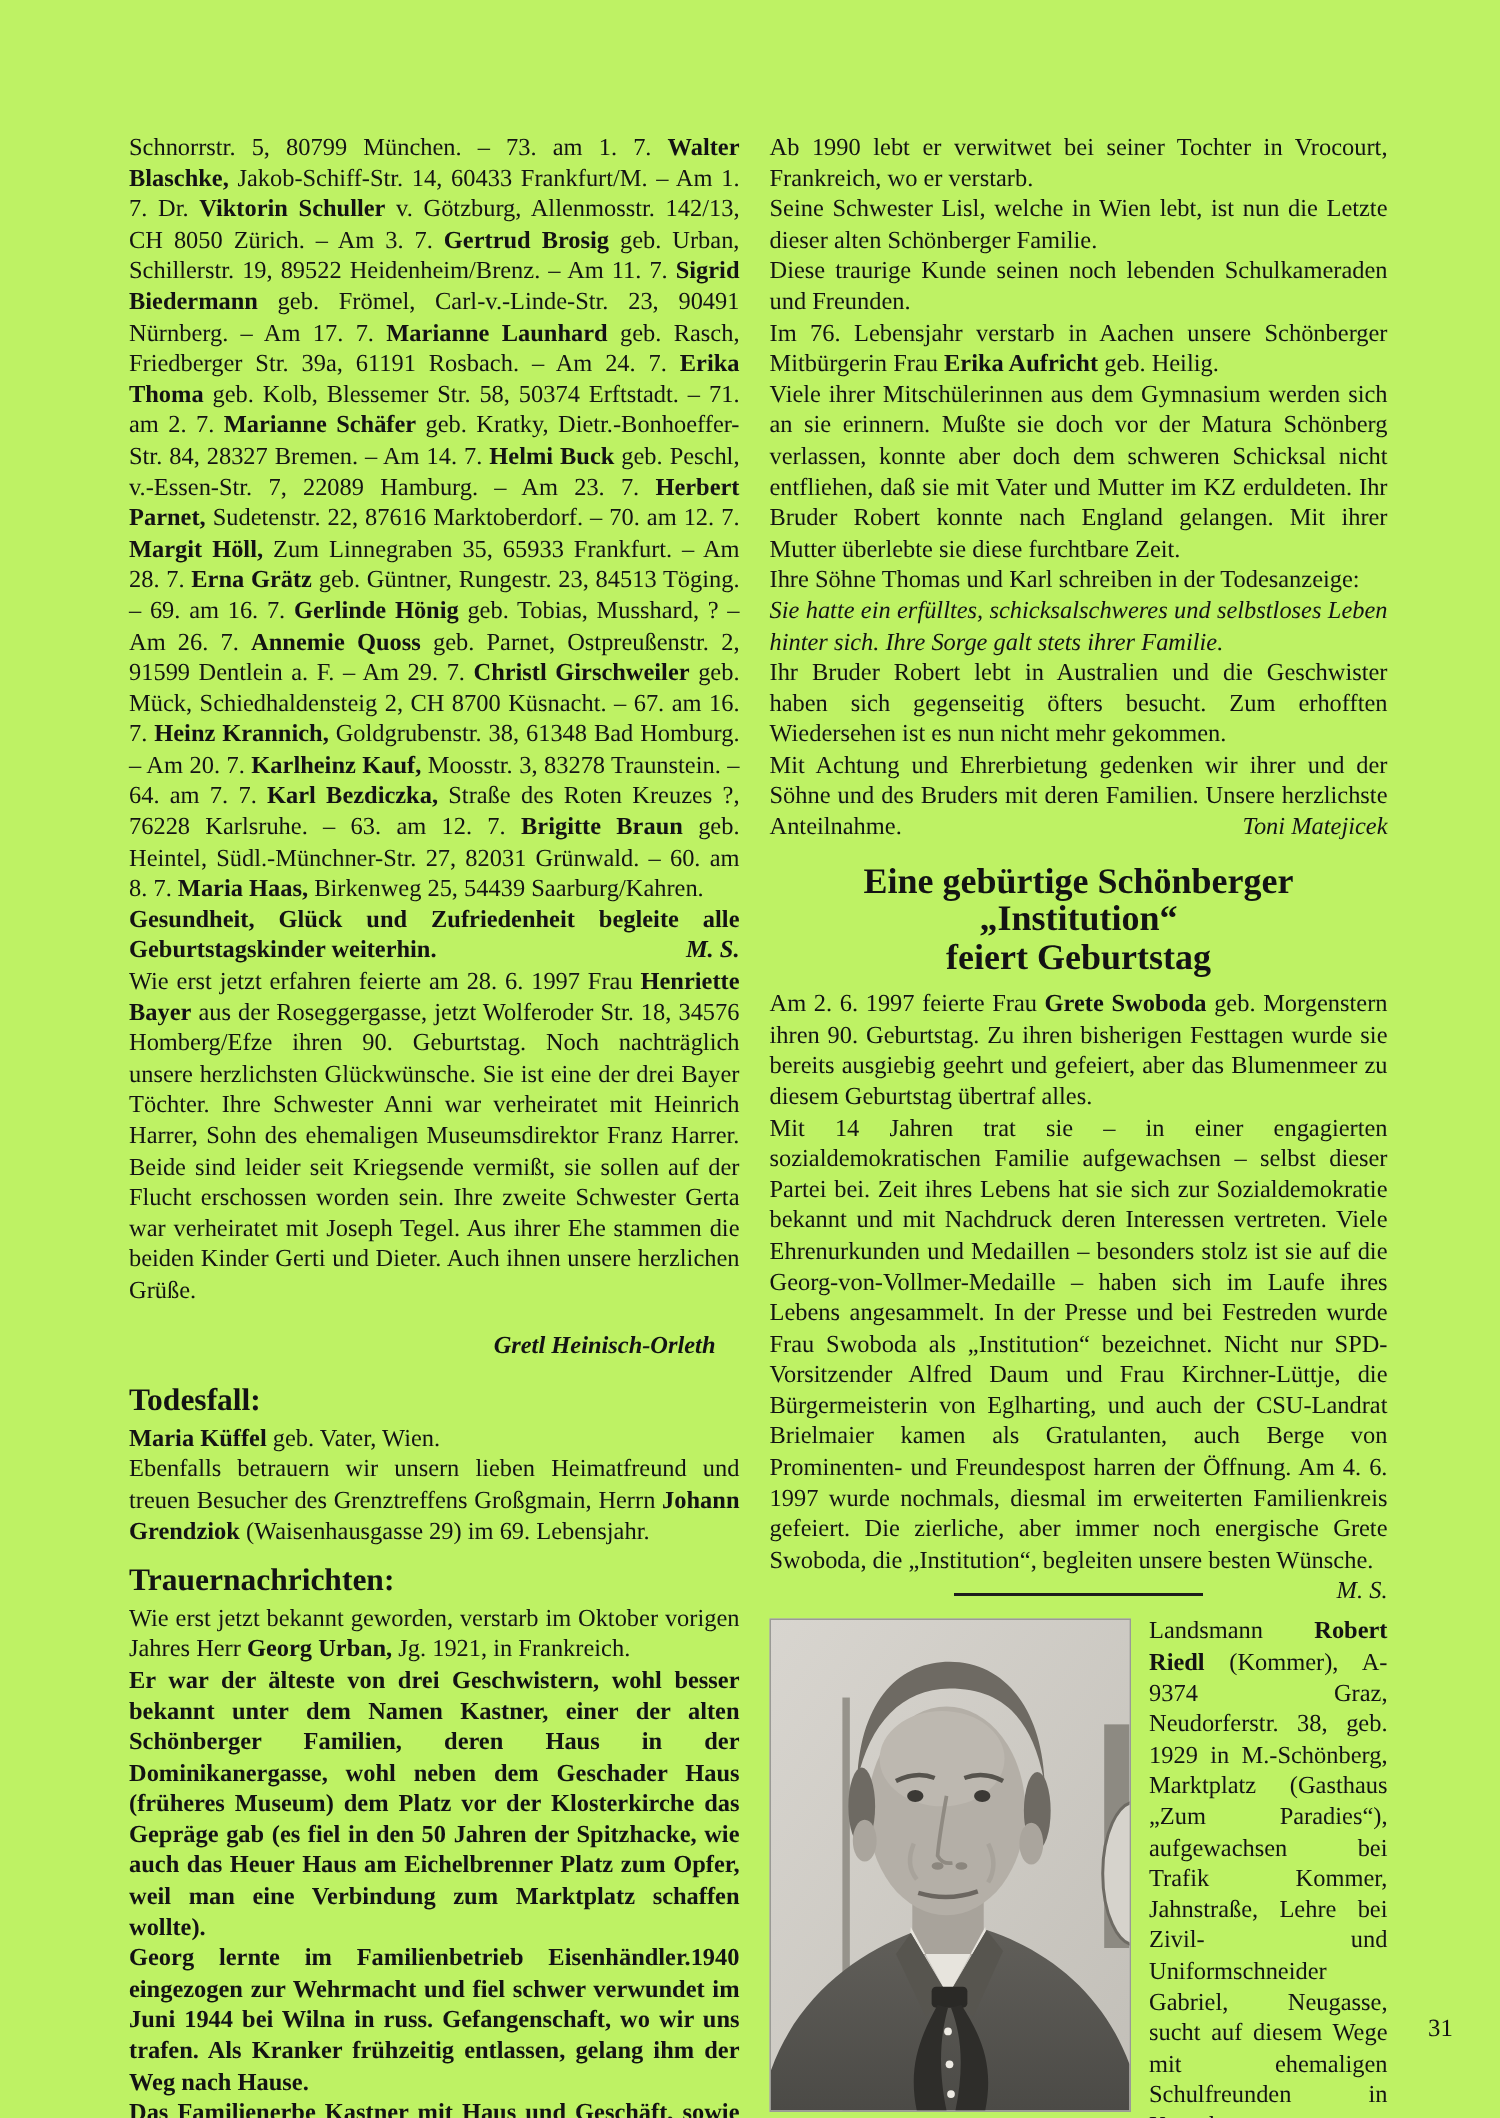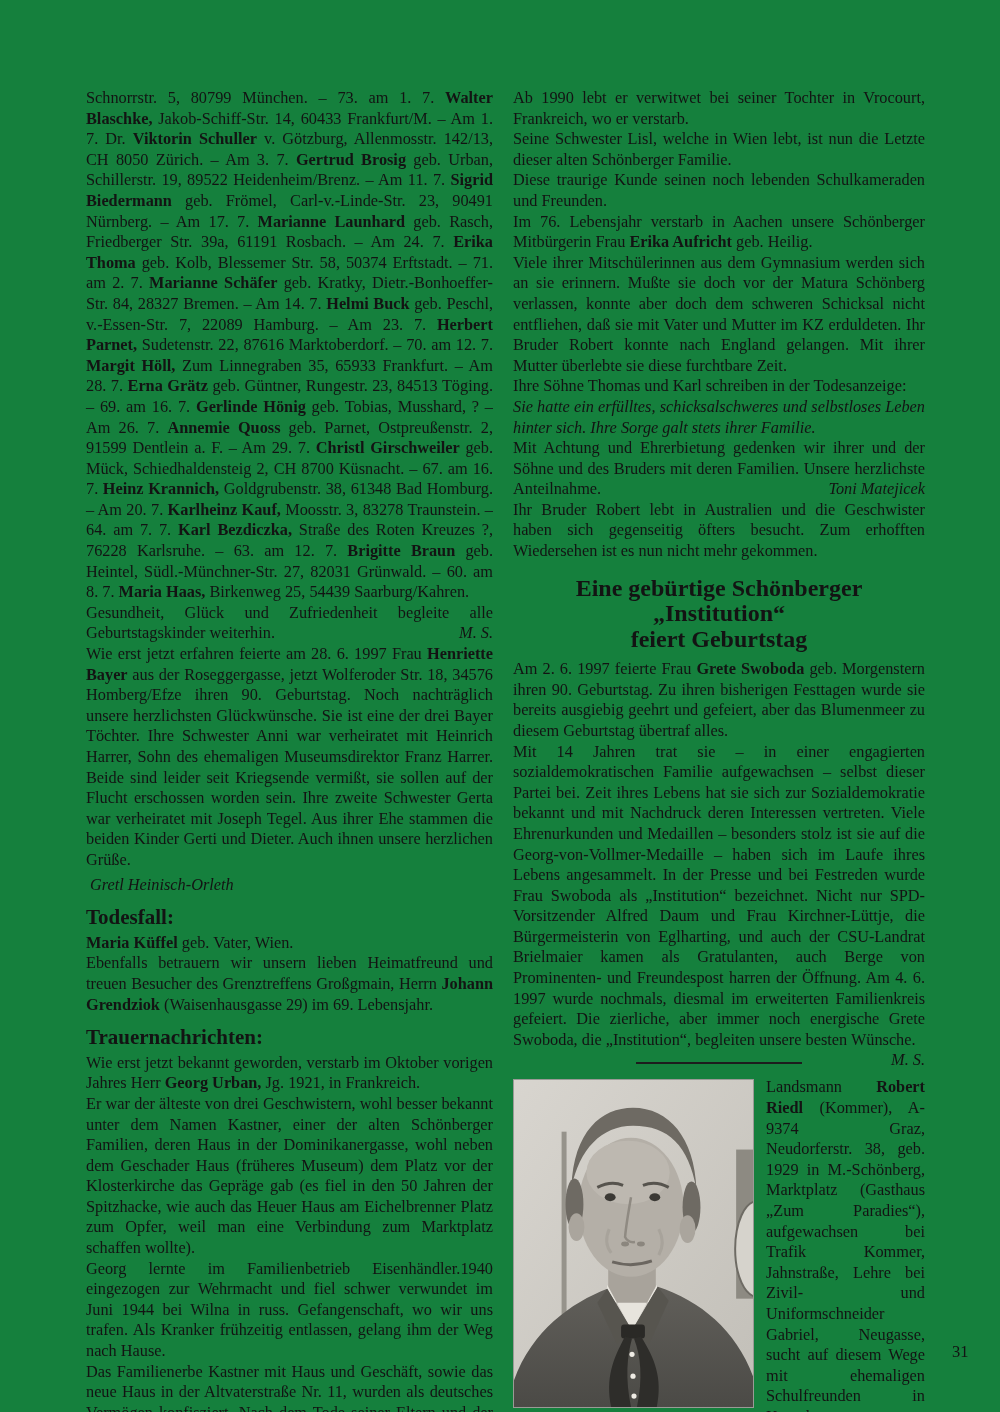--- a/index.html
+++ b/index.html
@@ -1,33 +1,33 @@
 <!DOCTYPE html>
 <html><head>
 <meta charset="utf-8">
 <style>
   html,body { margin:0; padding:0; background:#e9e9e7; }
   .page {
     position:relative; width:1000px; height:1412px; margin:0 auto;
-    background:#15803d; color:#131313;
+    background:#bef264; color:#131313;
     font-family:"Liberation Serif","DejaVu Serif",serif;
     font-size:16.3px; line-height:20.6px;
     overflow:hidden;
   }
   .columns { position:absolute; left:86px; top:88px; display:flex; gap:20px; }
   .col-left  { width:407px; }
   .col-right { width:412px; }
   p.blk { margin:0; text-align:justify; }
-  .gap-sm { margin-top:9px; }
+  .gap-sm { margin-top:9px;font-weight:bold; }
   .gap-lg { margin-top:21px; }
   .b { font-weight:bold; }
   .i, .it { font-style:italic; }
   .sig { float:right; font-style:italic; }
   h3.blk-heading { font-size:21px; margin:12px 0 5px; font-weight:bold; text-align:left; }
-  p.sigline { margin:4px; font-style:italic; }
+  p.sigline { margin:16px; text-align:right; font-style:italic;font-weight:bold; }
   h2.blk-title { font-weight:bold; font-size:24px; line-height:25.5px; text-align:center; margin:14px 0 7px; }
   .rule { width:166px; border:0; border-top:2.5px solid #1d1d1d; margin:12px auto 0; }
   .photo-block { margin-top:13px; }
   .photo-frame {
     float:left; width:241px; height:329px; margin:2px 12px 5px 0;
     border:1px solid #9a9a96; background:#cfccc6; box-sizing:border-box;
   }
   .photo-frame svg { display:block; width:100%; height:100%; }
   .page-number { position:absolute; top:1342px; left:952px; font-size:16.5px; }
 </style>
@@ -54,22 +54,22 @@
 
     <div class="col-right">
       <div>
           <p class="blk"><span>Ab 1990 lebt er verwitwet bei seiner Tochter in Vrocourt, Frankreich, wo er verstarb.</span></p>
           <p class="blk"><span>Seine Schwester Lisl, welche in Wien lebt, ist nun die Letzte dieser alten Schönberger Familie.</span></p>
           <p class="blk"><span>Diese traurige Kunde seinen noch lebenden Schulkameraden und Freunden.</span></p>
           <p class="blk gap-lg"><span>Im 76. Lebensjahr verstarb in Aachen unsere Schönberger Mitbürgerin Frau </span><span class="b">Erika Aufricht</span><span> geb. Heilig.</span></p>
           <p class="blk"><span>Viele ihrer Mitschülerinnen aus dem Gymnasium werden sich an sie erinnern. Mußte sie doch vor der Matura Schönberg verlassen, konnte aber doch dem schweren Schicksal nicht entfliehen, daß sie mit Vater und Mutter im KZ erduldeten. Ihr Bruder Robert konnte nach England gelangen. Mit ihrer Mutter überlebte sie diese furchtbare Zeit.</span></p>
           <p class="blk"><span>Ihre Söhne Thomas und Karl schreiben in der Todesanzeige:</span></p>
           <p class="blk it"><span>Sie hatte ein erfülltes, schicksalschweres und selbstloses Leben hinter sich. Ihre Sorge galt stets ihrer Familie.</span></p>
+          <p class="blk"><span>Ihr Bruder Robert lebt in Australien und die Geschwister haben sich gegenseitig öfters besucht. Zum erhofften Wiedersehen ist es nun nicht mehr gekommen.</span></p>
           <p class="blk"><span>Mit Achtung und Ehrerbietung gedenken wir ihrer und der Söhne und des Bruders mit deren Familien. Unsere herzlichste Anteilnahme.</span><span class="sig">Toni Matejicek</span></p>
-          <p class="blk"><span>Ihr Bruder Robert lebt in Australien und die Geschwister haben sich gegenseitig öfters besucht. Zum erhofften Wiedersehen ist es nun nicht mehr gekommen.</span></p>
           <h2 class="blk-title">
             <div>Eine gebürtige Schönberger „Institution“</div>
             <div>feiert Geburtstag</div>
           </h2>
           <p class="blk"><span>Am 2. 6. 1997 feierte Frau </span><span class="b">Grete Swoboda</span><span> geb. Morgenstern ihren 90. Geburtstag. Zu ihren bisherigen Festtagen wurde sie bereits ausgiebig geehrt und gefeiert, aber das Blumenmeer zu diesem Geburtstag übertraf alles.</span></p>
           <p class="blk"><span>Mit 14 Jahren trat sie – in einer engagierten sozialdemokratischen Familie aufgewachsen – selbst dieser Partei bei. Zeit ihres Lebens hat sie sich zur Sozialdemokratie bekannt und mit Nachdruck deren Interessen vertreten. Viele Ehrenurkunden und Medaillen – besonders stolz ist sie auf die Georg-von-Vollmer-Medaille – haben sich im Laufe ihres Lebens angesammelt. In der Presse und bei Festreden wurde Frau Swoboda als „Institution“ bezeichnet. Nicht nur SPD-Vorsitzender Alfred Daum und Frau Kirchner-Lüttje, die Bürgermeisterin von Eglharting, und auch der CSU-Landrat Brielmaier kamen als Gratulanten, auch Berge von Prominenten- und Freundespost harren der Öffnung. Am 4. 6. 1997 wurde nochmals, diesmal im erweiterten Familienkreis gefeiert. Die zierliche, aber immer noch energische Grete Swoboda, die „Institution“, begleiten unsere besten Wünsche. </span><span class="sig">M. S.</span></p>
           <div class="rule"></div>
         </div>
 
       <div class="photo-block">

